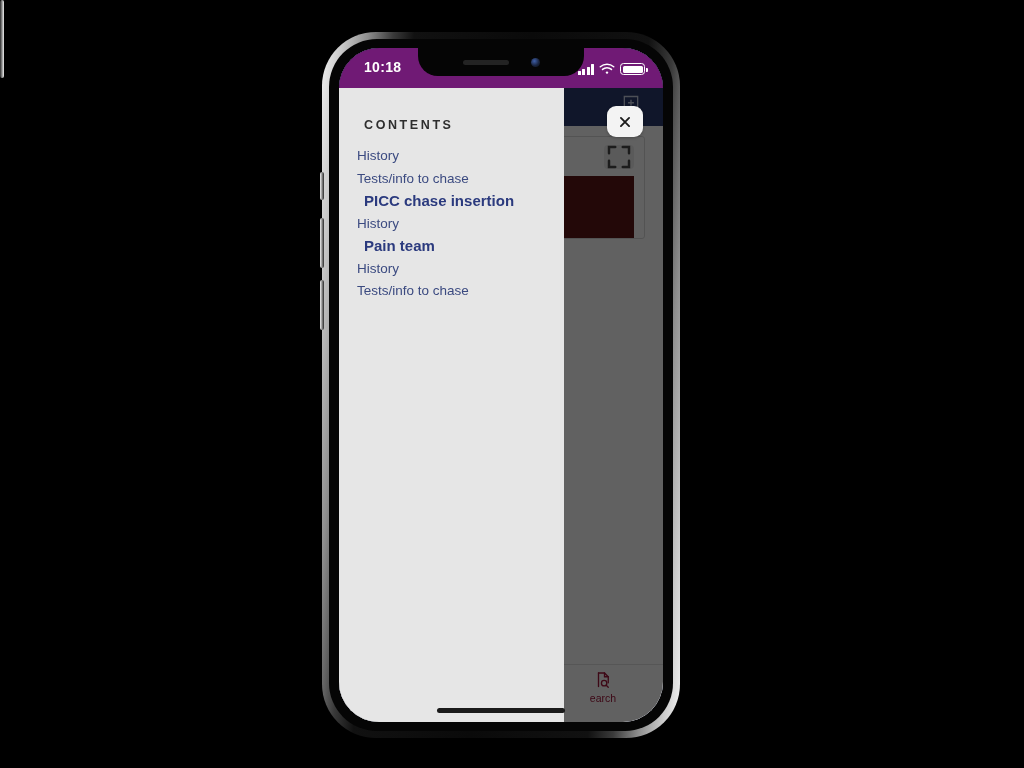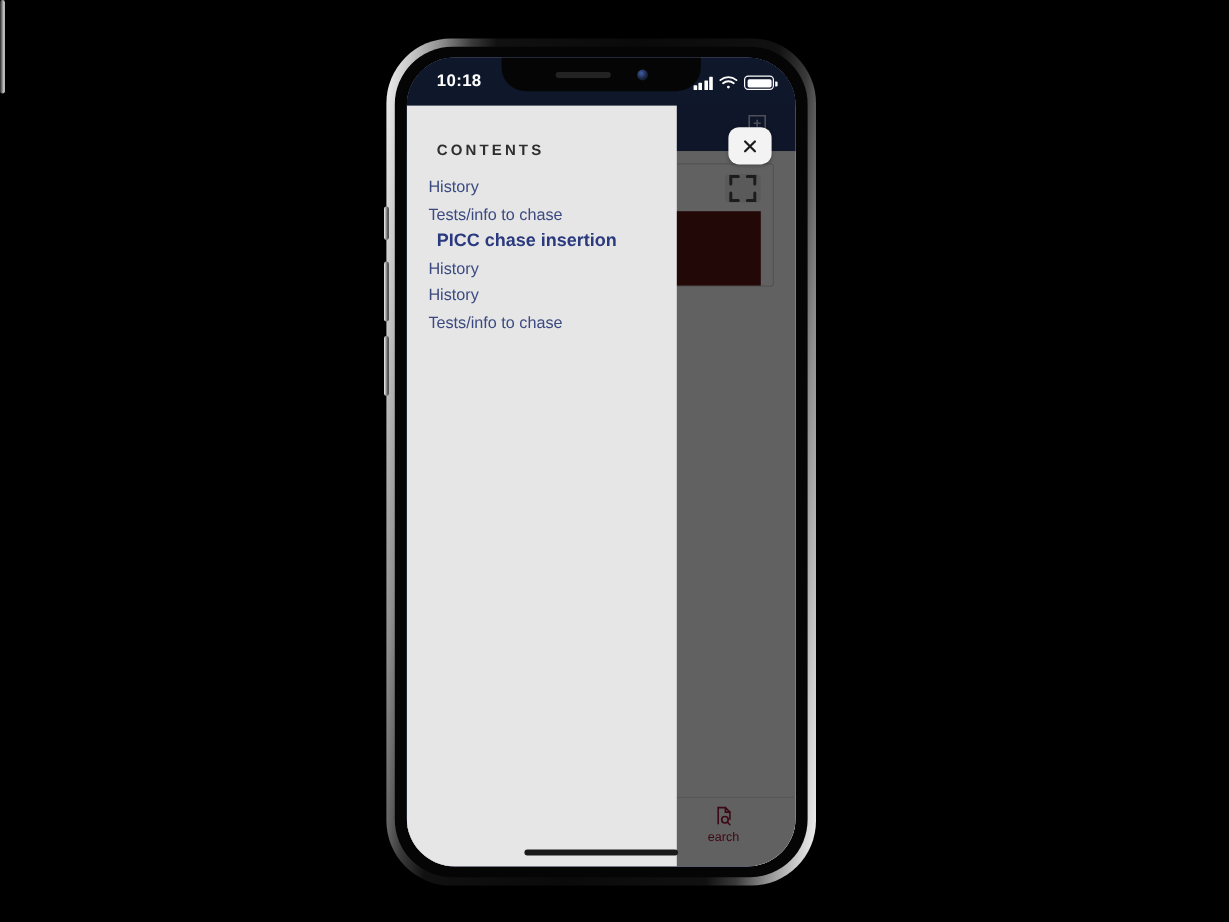--- a/index.html
+++ b/index.html
@@ -53,21 +53,21 @@
   .btn-power {
     left: 678px; top: 238px; width: 4px; height: 78px;
     background: linear-gradient(270deg,#efefef,#9a9a9a 45%,#5a5a5a 75%,#2a2a2a);
     border-radius: 2px;
   }
 
   
   .statusbar {
     position: absolute; left: 0; top: 0;
     width: 324px; height: 40px;
-    background: #0f172a;
+    background: #701a75;
     z-index: 4;
   }
   .sb-time {
     position: absolute; left: 25px; top: 11px;
     color: #fff; font-size: 14px; font-weight: bold;
     letter-spacing: .3px;
   }
   .sb-right {
     position: absolute; right: 18px; top: 13px;
     display: flex; align-items: flex-end; gap: 5px; height: 14px;
@@ -246,20 +246,21 @@
 
     <div class="dimmer"></div>
 
     <div class="drawer">
       <div class="contents-title">CONTENTS</div>
       <ul class="toc-list" id="toc-list">
           <li class="toc-sub">History</li>
           <li class="toc-sub">Tests/info to chase</li>
           <li class="toc-h">PICC chase insertion</li>
           <li class="toc-sub">History</li>
+          <li class="toc-h">Pain team</li>
           <li class="toc-sub">History</li>
           <li class="toc-sub">Tests/info to chase</li>
         </ul>
     </div>
 
     <div class="close-btn">
       <svg width="14" height="14" viewBox="0 0 24 24" stroke="#1c1c1c" stroke-width="3.2" stroke-linecap="round">
         <path d="M5 5l14 14M19 5L5 19"></path>
       </svg>
     </div>

